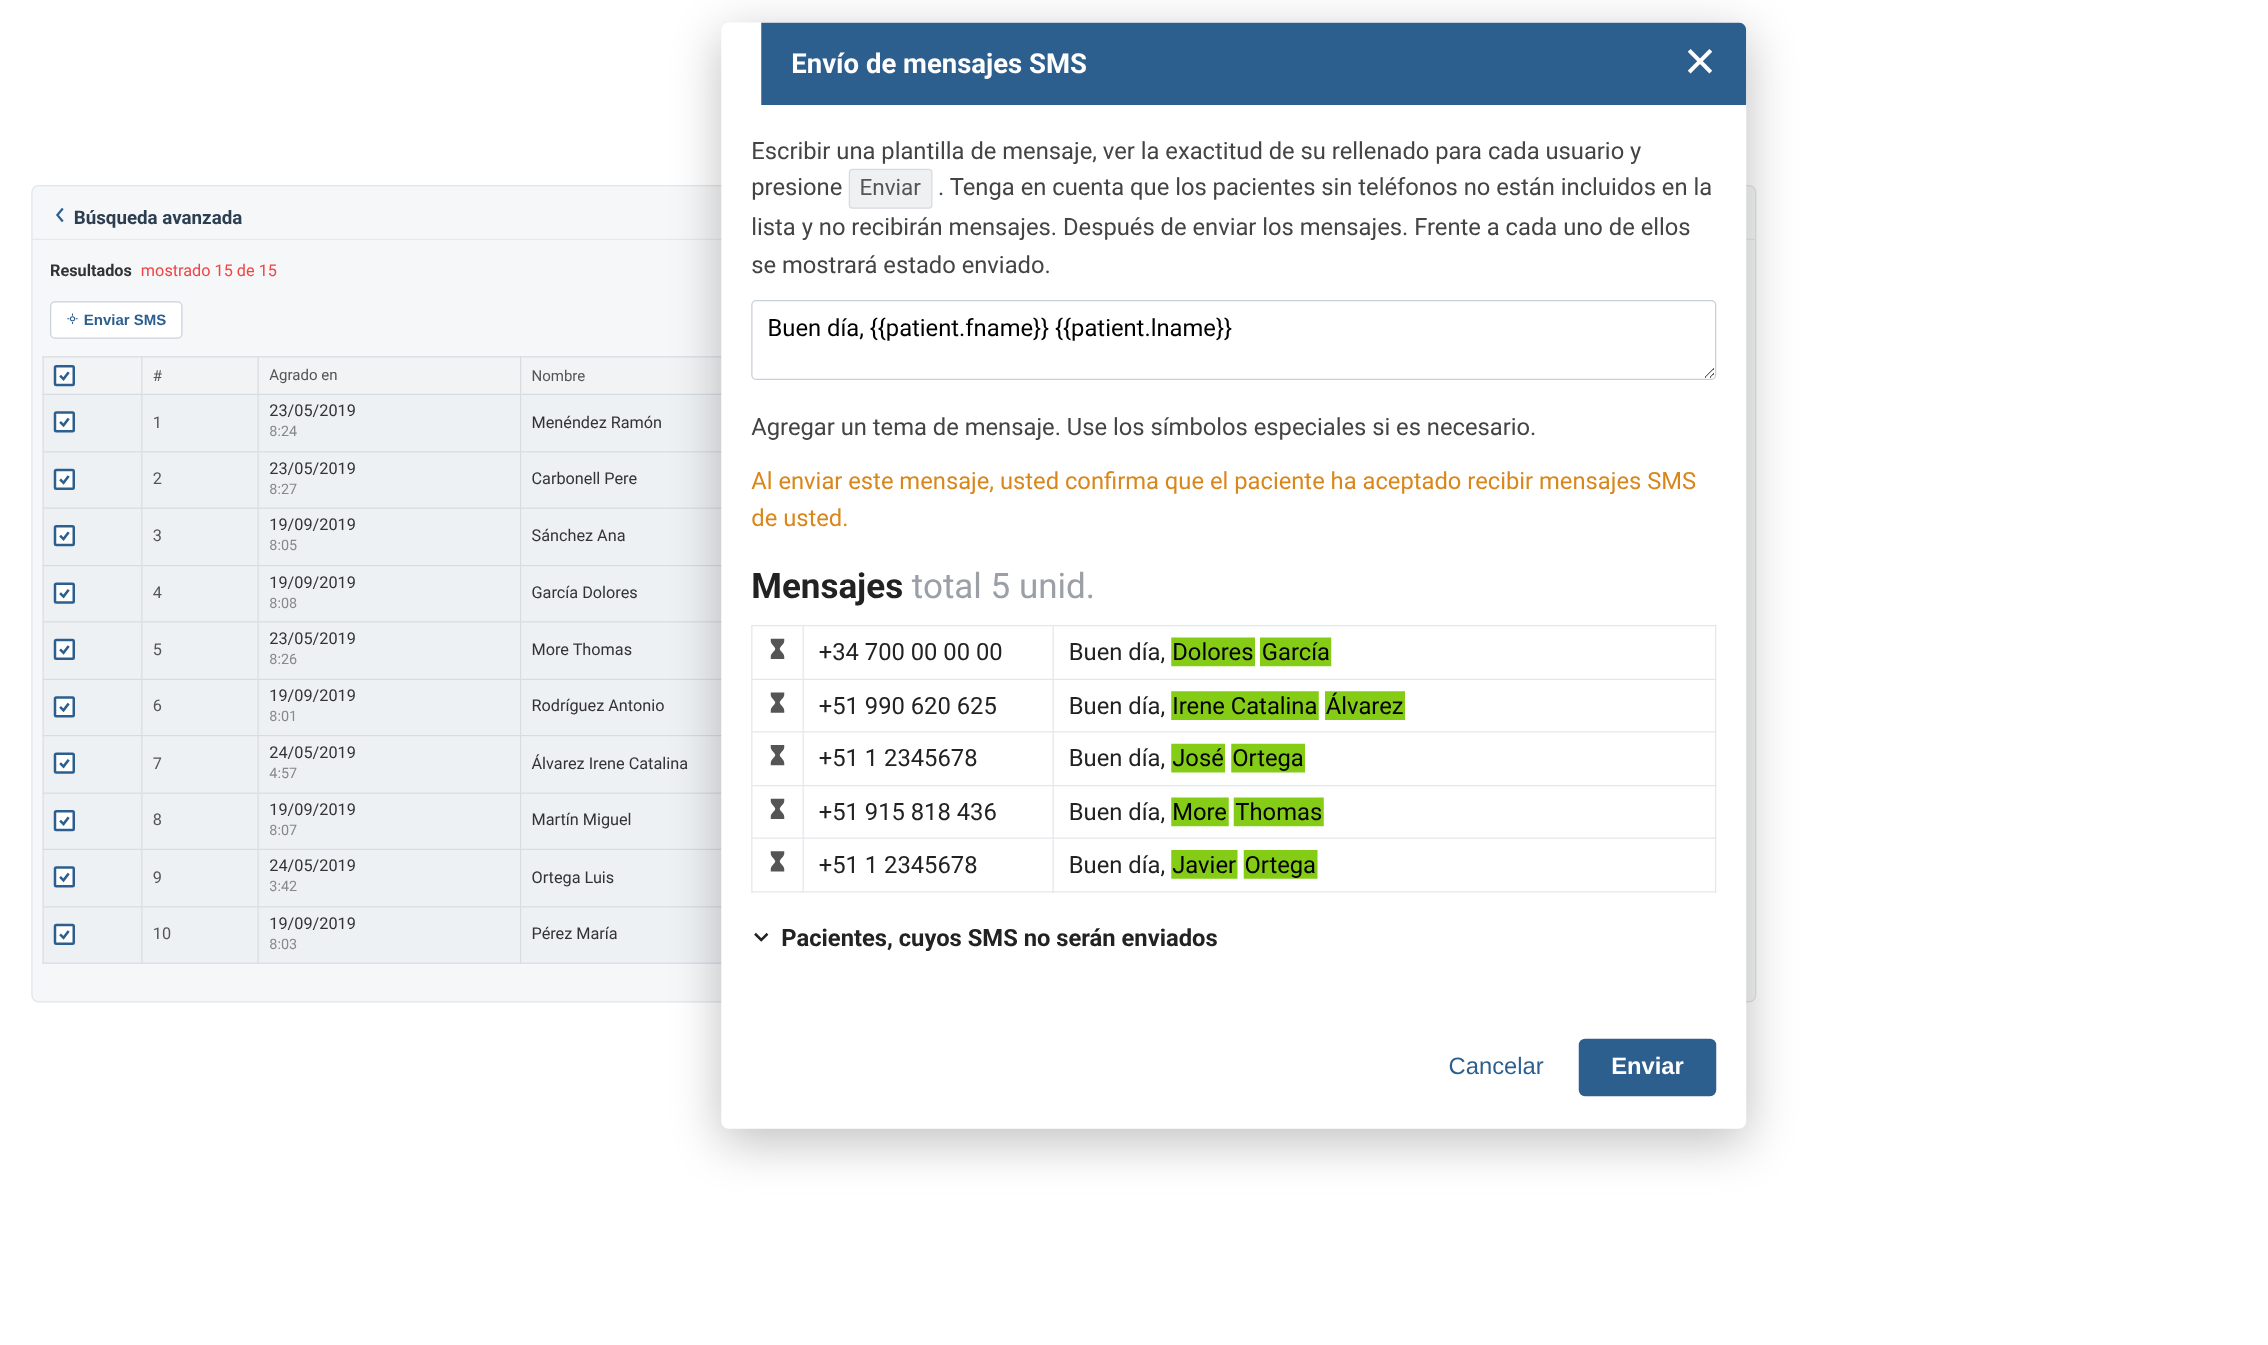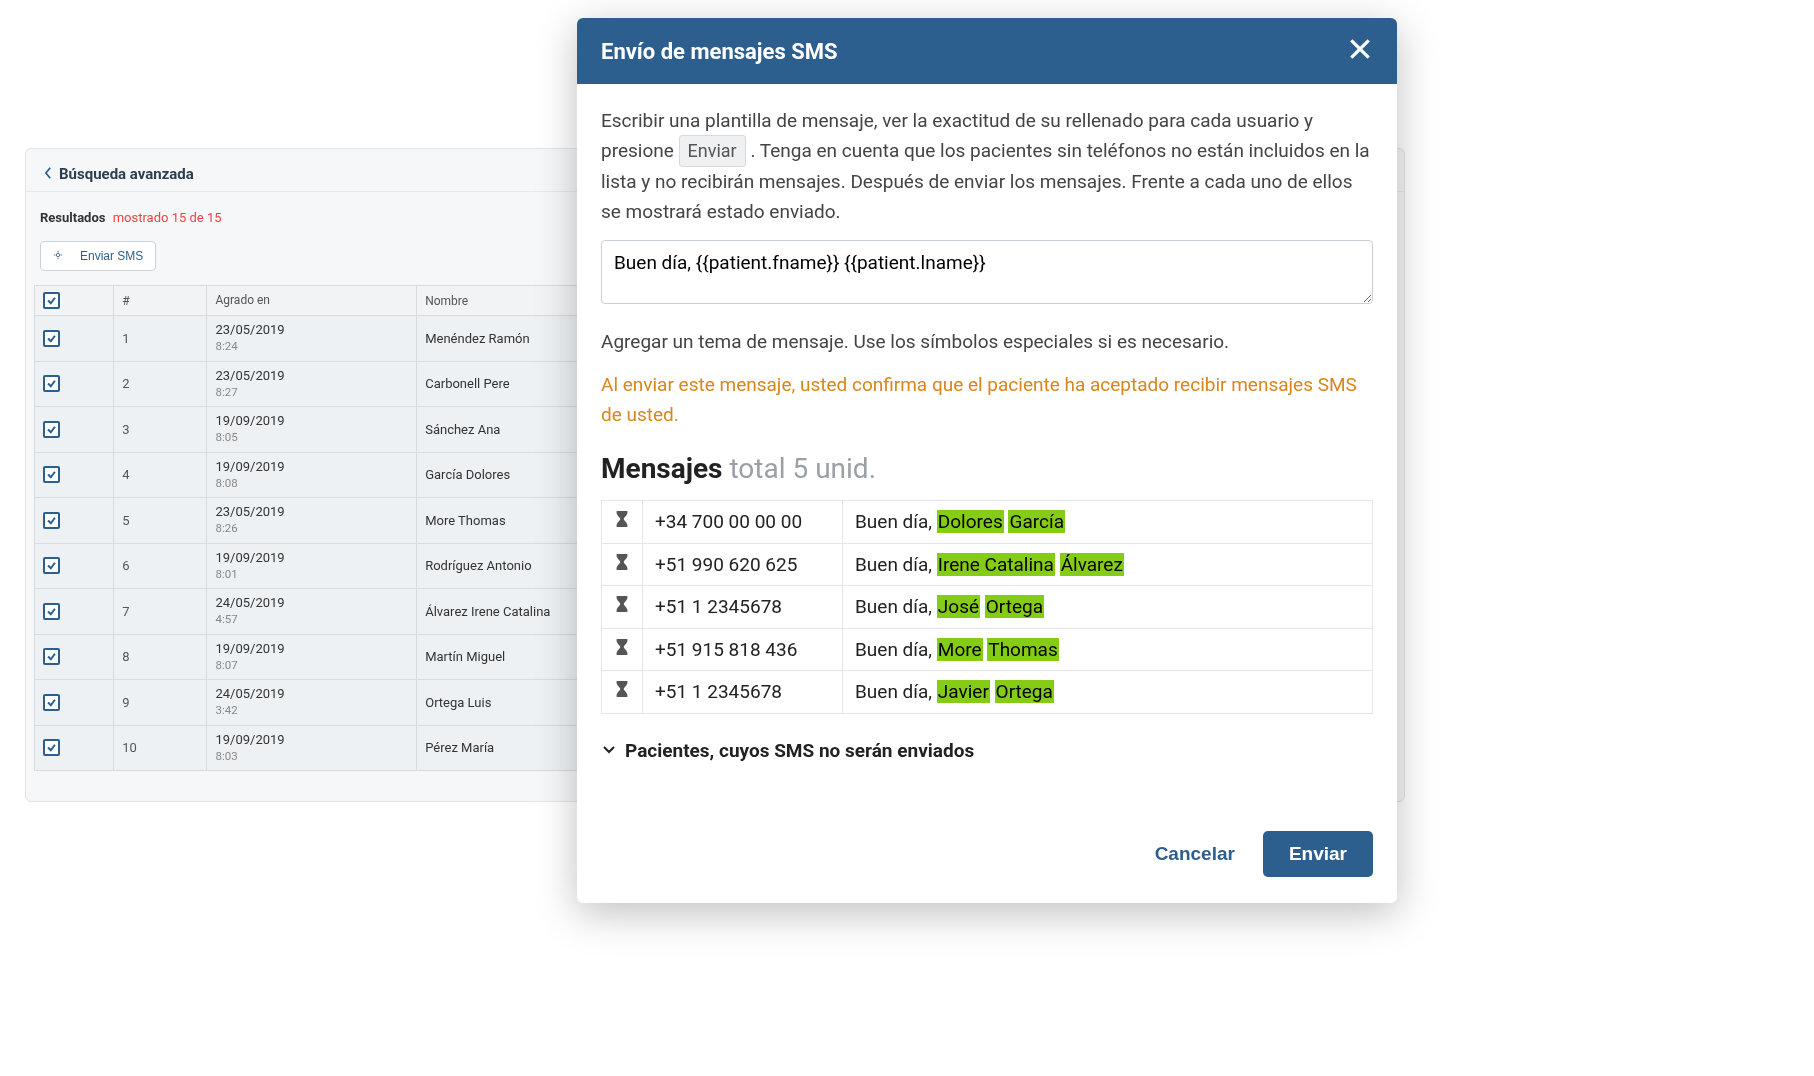--- a/index.html
+++ b/index.html
@@ -43,26 +43,26 @@
     .results-row {
       padding: 18px 14px 6px;
       font-size: 13px;
     }
     .results-label { font-weight: 700; color: #333; }
     .results-count { color: #ef4444; margin-left: 4px; }
     .sms-btn-wrap { padding: 10px 14px 14px; }
     .sms-btn {
       display: inline-flex;
       align-items: flex-end;
-      gap: 17px;
+      gap: 4px;
       border: 1px solid #c9d2db;
       background: #fff;
       color: #2d5f8e;
       font-size: 12px;
-      font-weight: 400;
+      font-weight: 700;
       padding: 7px 12px;
       border-radius: 4px;
       cursor: pointer;
     }
     .sms-btn svg { width: 10px; height: 10px; stroke: #2d5f8e; }
 
     table.data {
       border-collapse: collapse;
       width: calc(100% - 16px);
       margin: 0 8px;
@@ -109,20 +109,21 @@
       box-shadow: 0 10px 40px rgba(0,0,0,0.25);
       overflow: hidden;
     }
     .modal-header {
       background: #2d5f8e;
       color: #fff;
       display: flex;
       align-items: center;
       justify-content: space-between;
       padding: 18px 24px;
+      margin-left: 32px;
     }
     .modal-title { font-weight: 700; font-size: 22px; }
     .close-x { cursor: pointer; }
     .close-x svg { width: 26px; height: 26px; stroke: #fff; stroke-width: 3; }
 
     .modal-body {
       padding: 22px 24px 6px;
       font-size: 19px;
       line-height: 1.55;
       color: #444;
@@ -183,21 +184,21 @@
 
     .modal-footer {
       display: flex;
       justify-content: flex-end;
       align-items: center;
       gap: 28px;
       padding: 60px 24px 26px;
     }
     .btn-cancel {
       background: none; border: none;
-      color: #2d5f8e; font-weight: 700; font-size: 19px;
+      color: #2d5f8e; font-weight: 400; font-size: 19px;
       cursor: pointer;
     }
     .btn-send {
       background: #2d5f8e;
       color: #fff; font-weight: 700; font-size: 19px;
       border: none;
       padding: 12px 26px;
       border-radius: 5px;
       cursor: pointer;
     }

